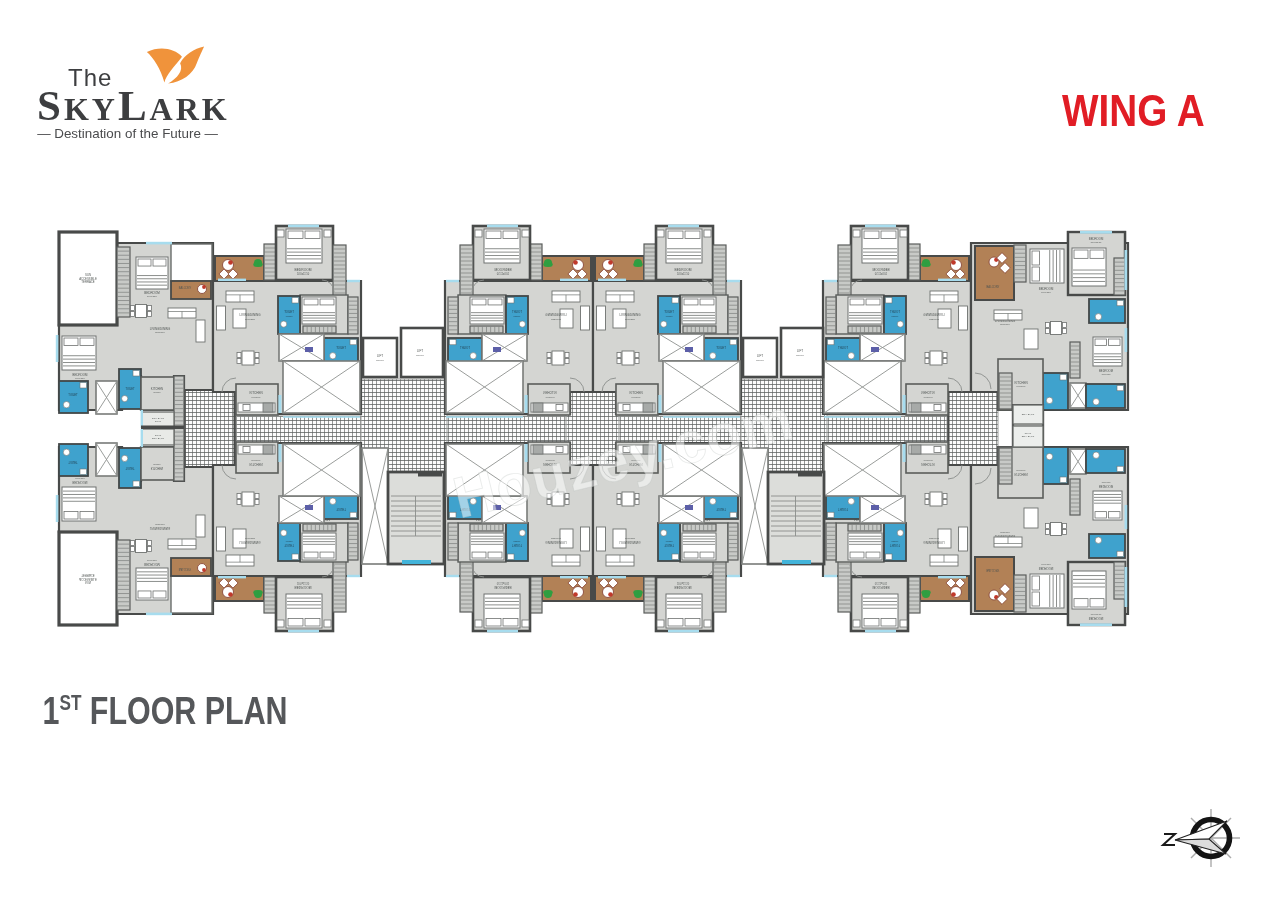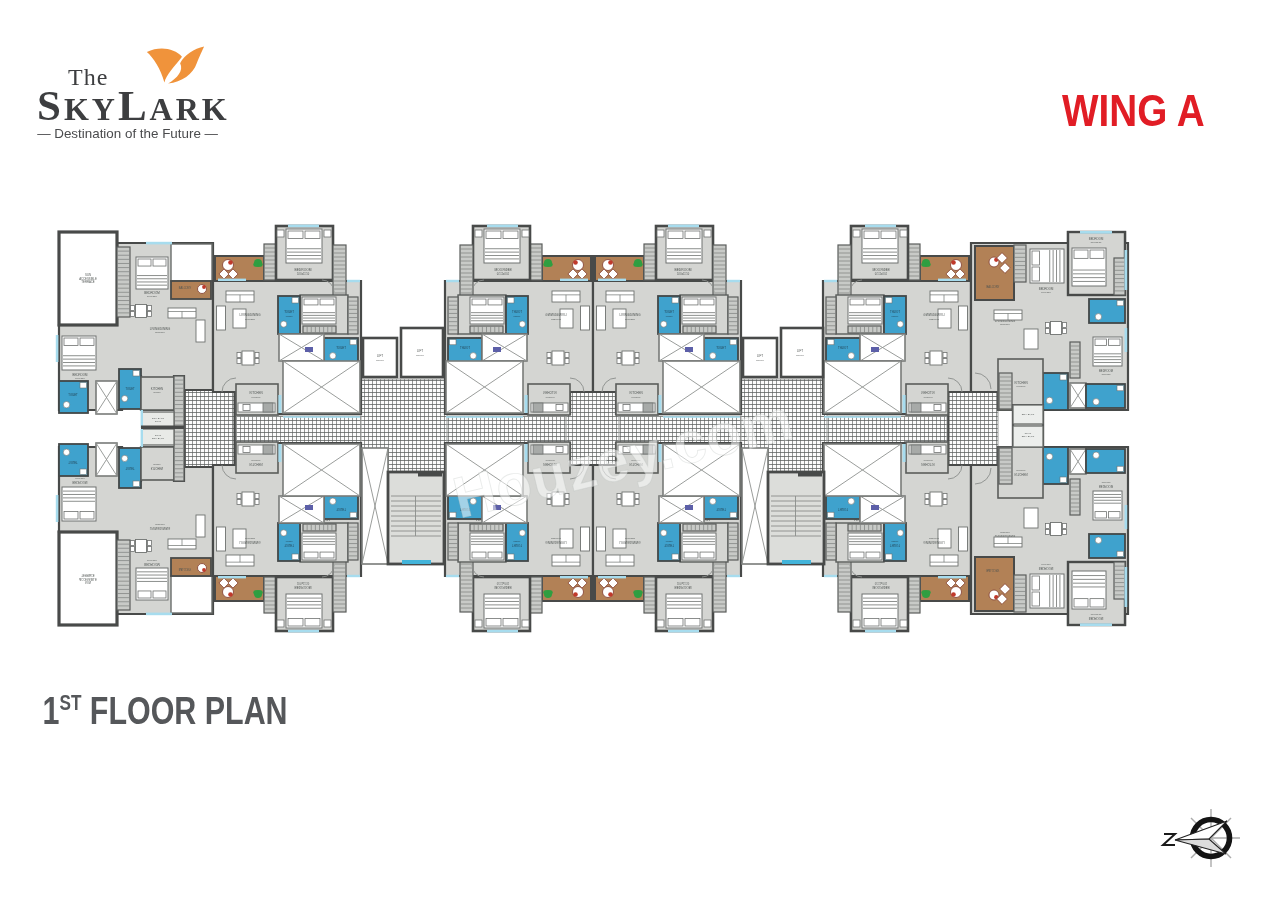--- a/index.html
+++ b/index.html
@@ -1,17 +1,17 @@
 <!DOCTYPE html>
 <html><head><meta charset="utf-8"><title>1st Floor Plan</title>
 <style>
 html,body{margin:0;padding:0;background:#fff;width:1280px;height:905px;overflow:hidden;}
 body{font-family:"Liberation Sans",sans-serif;position:relative;}
 .logo{position:absolute;left:0;top:0;color:#3d3e40;}
-.logo .the{position:absolute;left:68px;top:64px;font-family:Liberation Serif, serif;font-size:24px;letter-spacing:1px;}
+.logo .the{position:absolute;left:68px;top:64px;font-family:Liberation Sans, sans-serif;font-size:24px;letter-spacing:1px;}
 .logo .name{position:absolute;left:37px;top:81px;font-family:"Liberation Serif",serif;font-size:43px;letter-spacing:3px;white-space:nowrap;font-weight:bold;}
 .logo .name .sm{font-size:32px;}
 .logo .tag{position:absolute;left:36px;top:126px;width:182px;text-align:right;font-size:13.4px;color:#4a4b4d;white-space:nowrap;}
 .wing{position:absolute;left:1062px;top:86px;font-size:44px;font-weight:bold;color:#e11d25;transform:scaleX(0.88);transform-origin:left center;}
 .title{position:absolute;left:0;top:689px;width:1280px;text-align:left;font-size:39px;font-weight:bold;color:#55575a;margin-left:8px;}
 .title span{display:inline-block;transform:scaleX(0.78);transform-origin:center;}
 .title sup{font-size:22px;}
 </style></head><body>
 
 <div class="logo">

